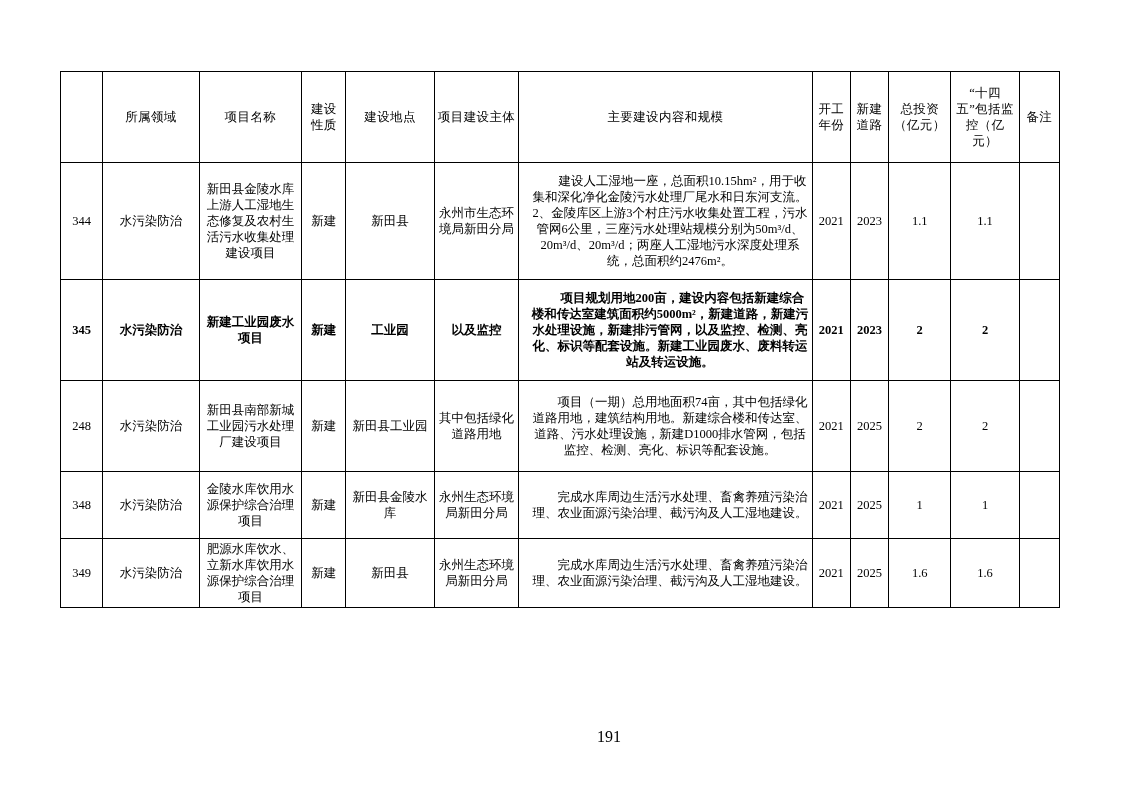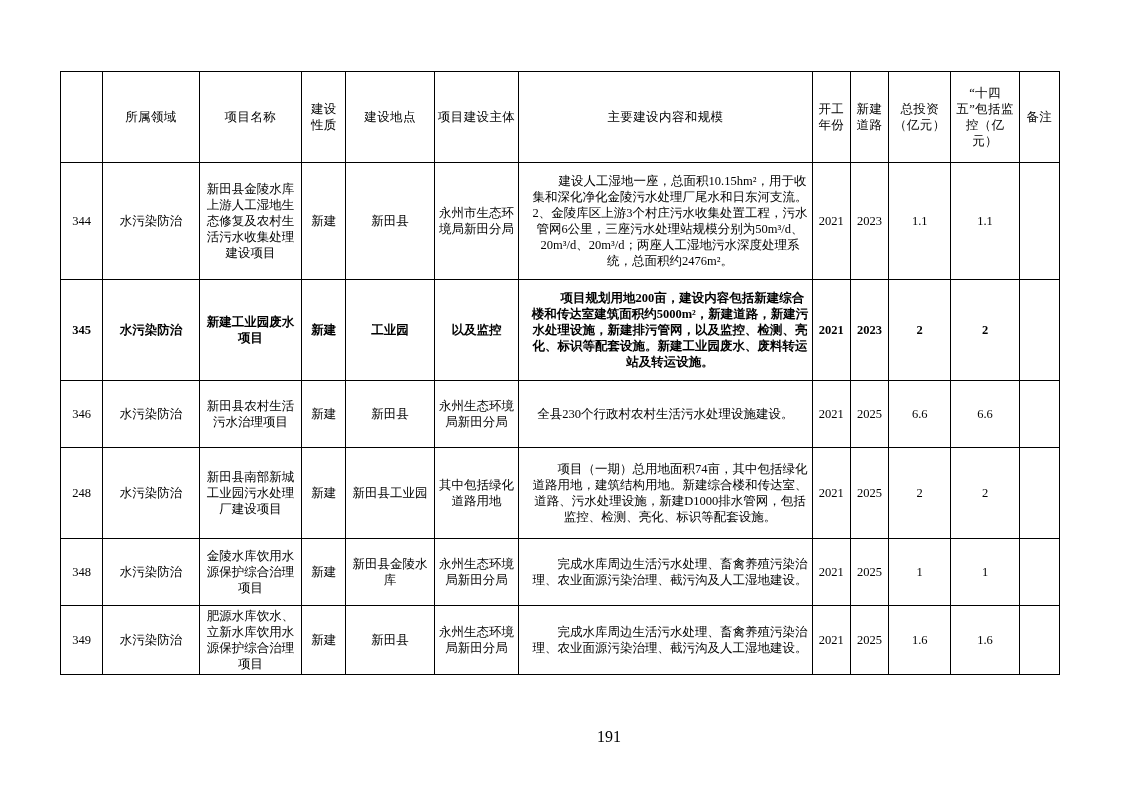--- a/index.html
+++ b/index.html
@@ -156,34 +156,20 @@
           <td class="cell-tight">以及监控</td>
           <td class="content">
               <span class="indent">项目规划用地200亩，建设内容包括新建综合楼和传达室建筑面积约5000m²，新建道路，新建污水处理设施，新建排污管网，以及监控、检测、亮化、标识等配套设施。新建工业园废水、废料转运站及转运设施。</span>
             </td>
           <td>2021</td>
           <td>2023</td>
           <td>2</td>
           <td>2</td>
           <td></td>
         </tr>
-        <tr class="r346">
-          <td>346</td>
-          <td>水污染防治</td>
-          <td class="cell-tight">新田县农村生活污水治理项目</td>
-          <td>新建</td>
-          <td>新田县</td>
-          <td class="cell-tight">永州生态环境局新田分局</td>
-          <td class="content"><span>全县230个行政村农村生活污水处理设施建设。</span></td>
-          <td>2021</td>
-          <td>2025</td>
-          <td>6.6</td>
-          <td>6.6</td>
-          <td></td>
-        </tr>
         <tr class="r347">
           <td>248</td>
           <td>水污染防治</td>
           <td class="cell-tight">新田县南部新城工业园污水处理厂建设项目</td>
           <td>新建</td>
           <td>新田县工业园</td>
           <td class="cell-tight">其中包括绿化道路用地</td>
           <td class="content">
               <span class="indent">项目（一期）总用地面积74亩，其中包括绿化道路用地，建筑结构用地。新建综合楼和传达室、道路、污水处理设施，新建D1000排水管网，包括监控、检测、亮化、标识等配套设施。</span>
             </td>

